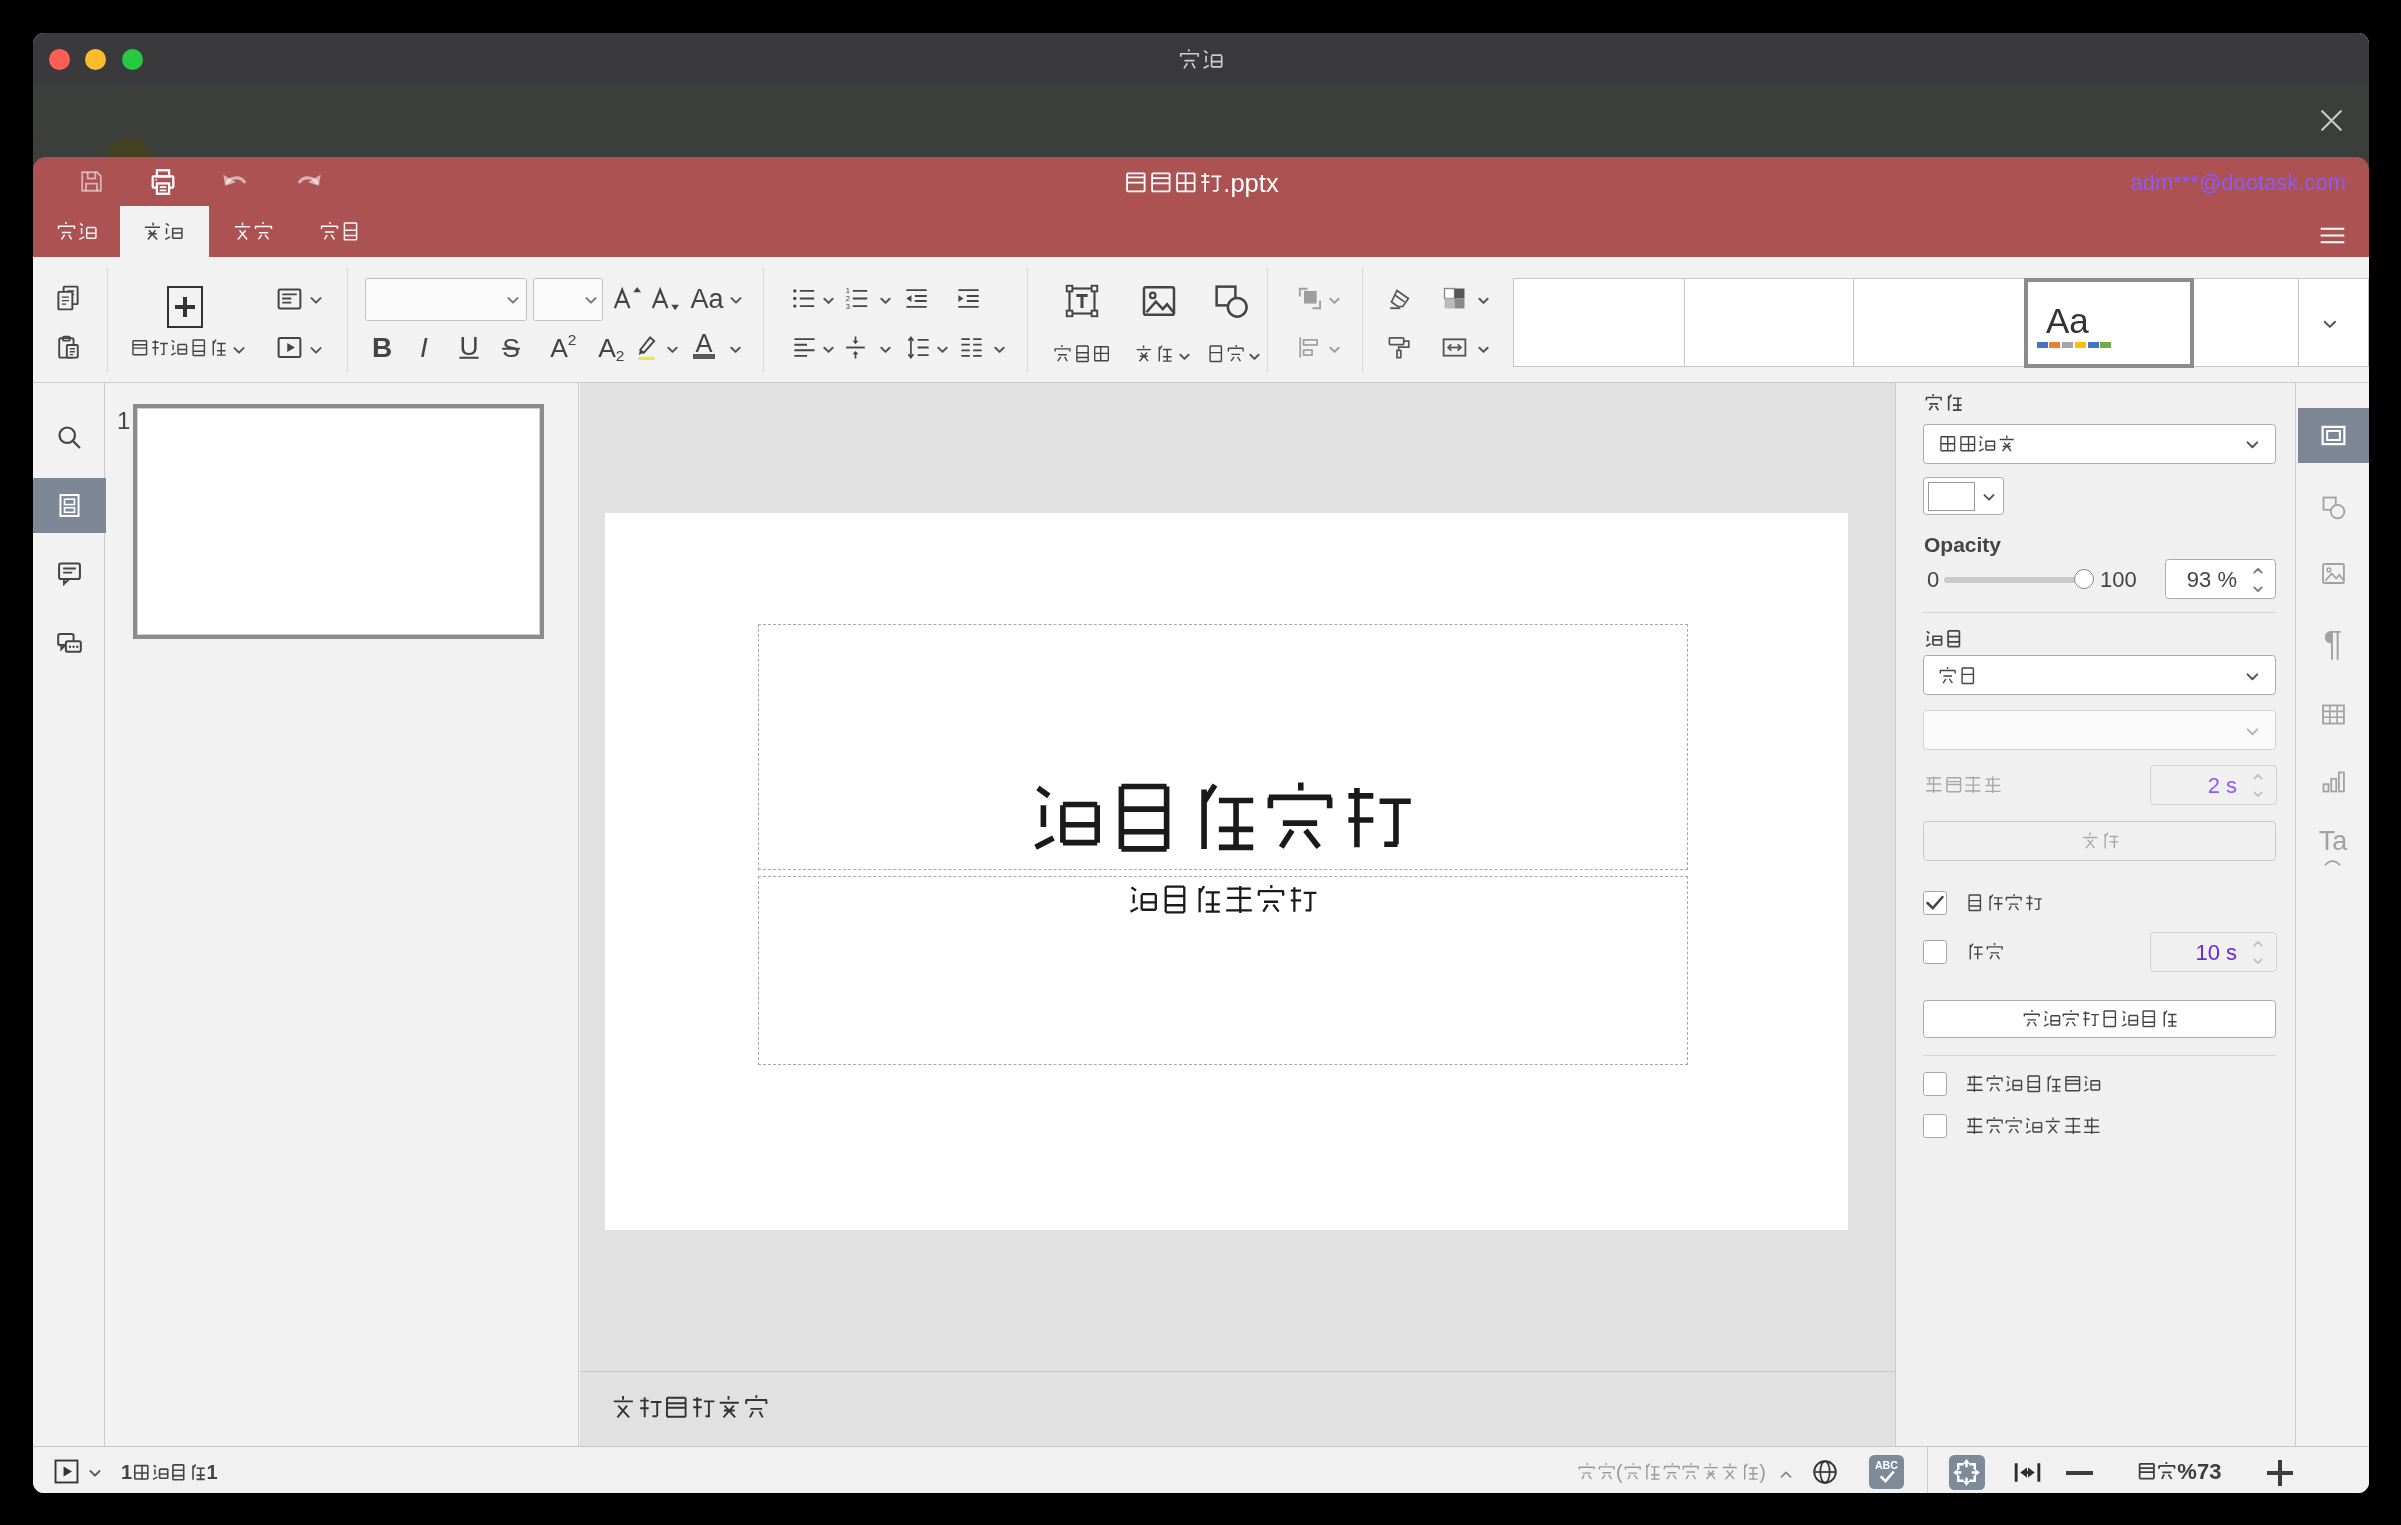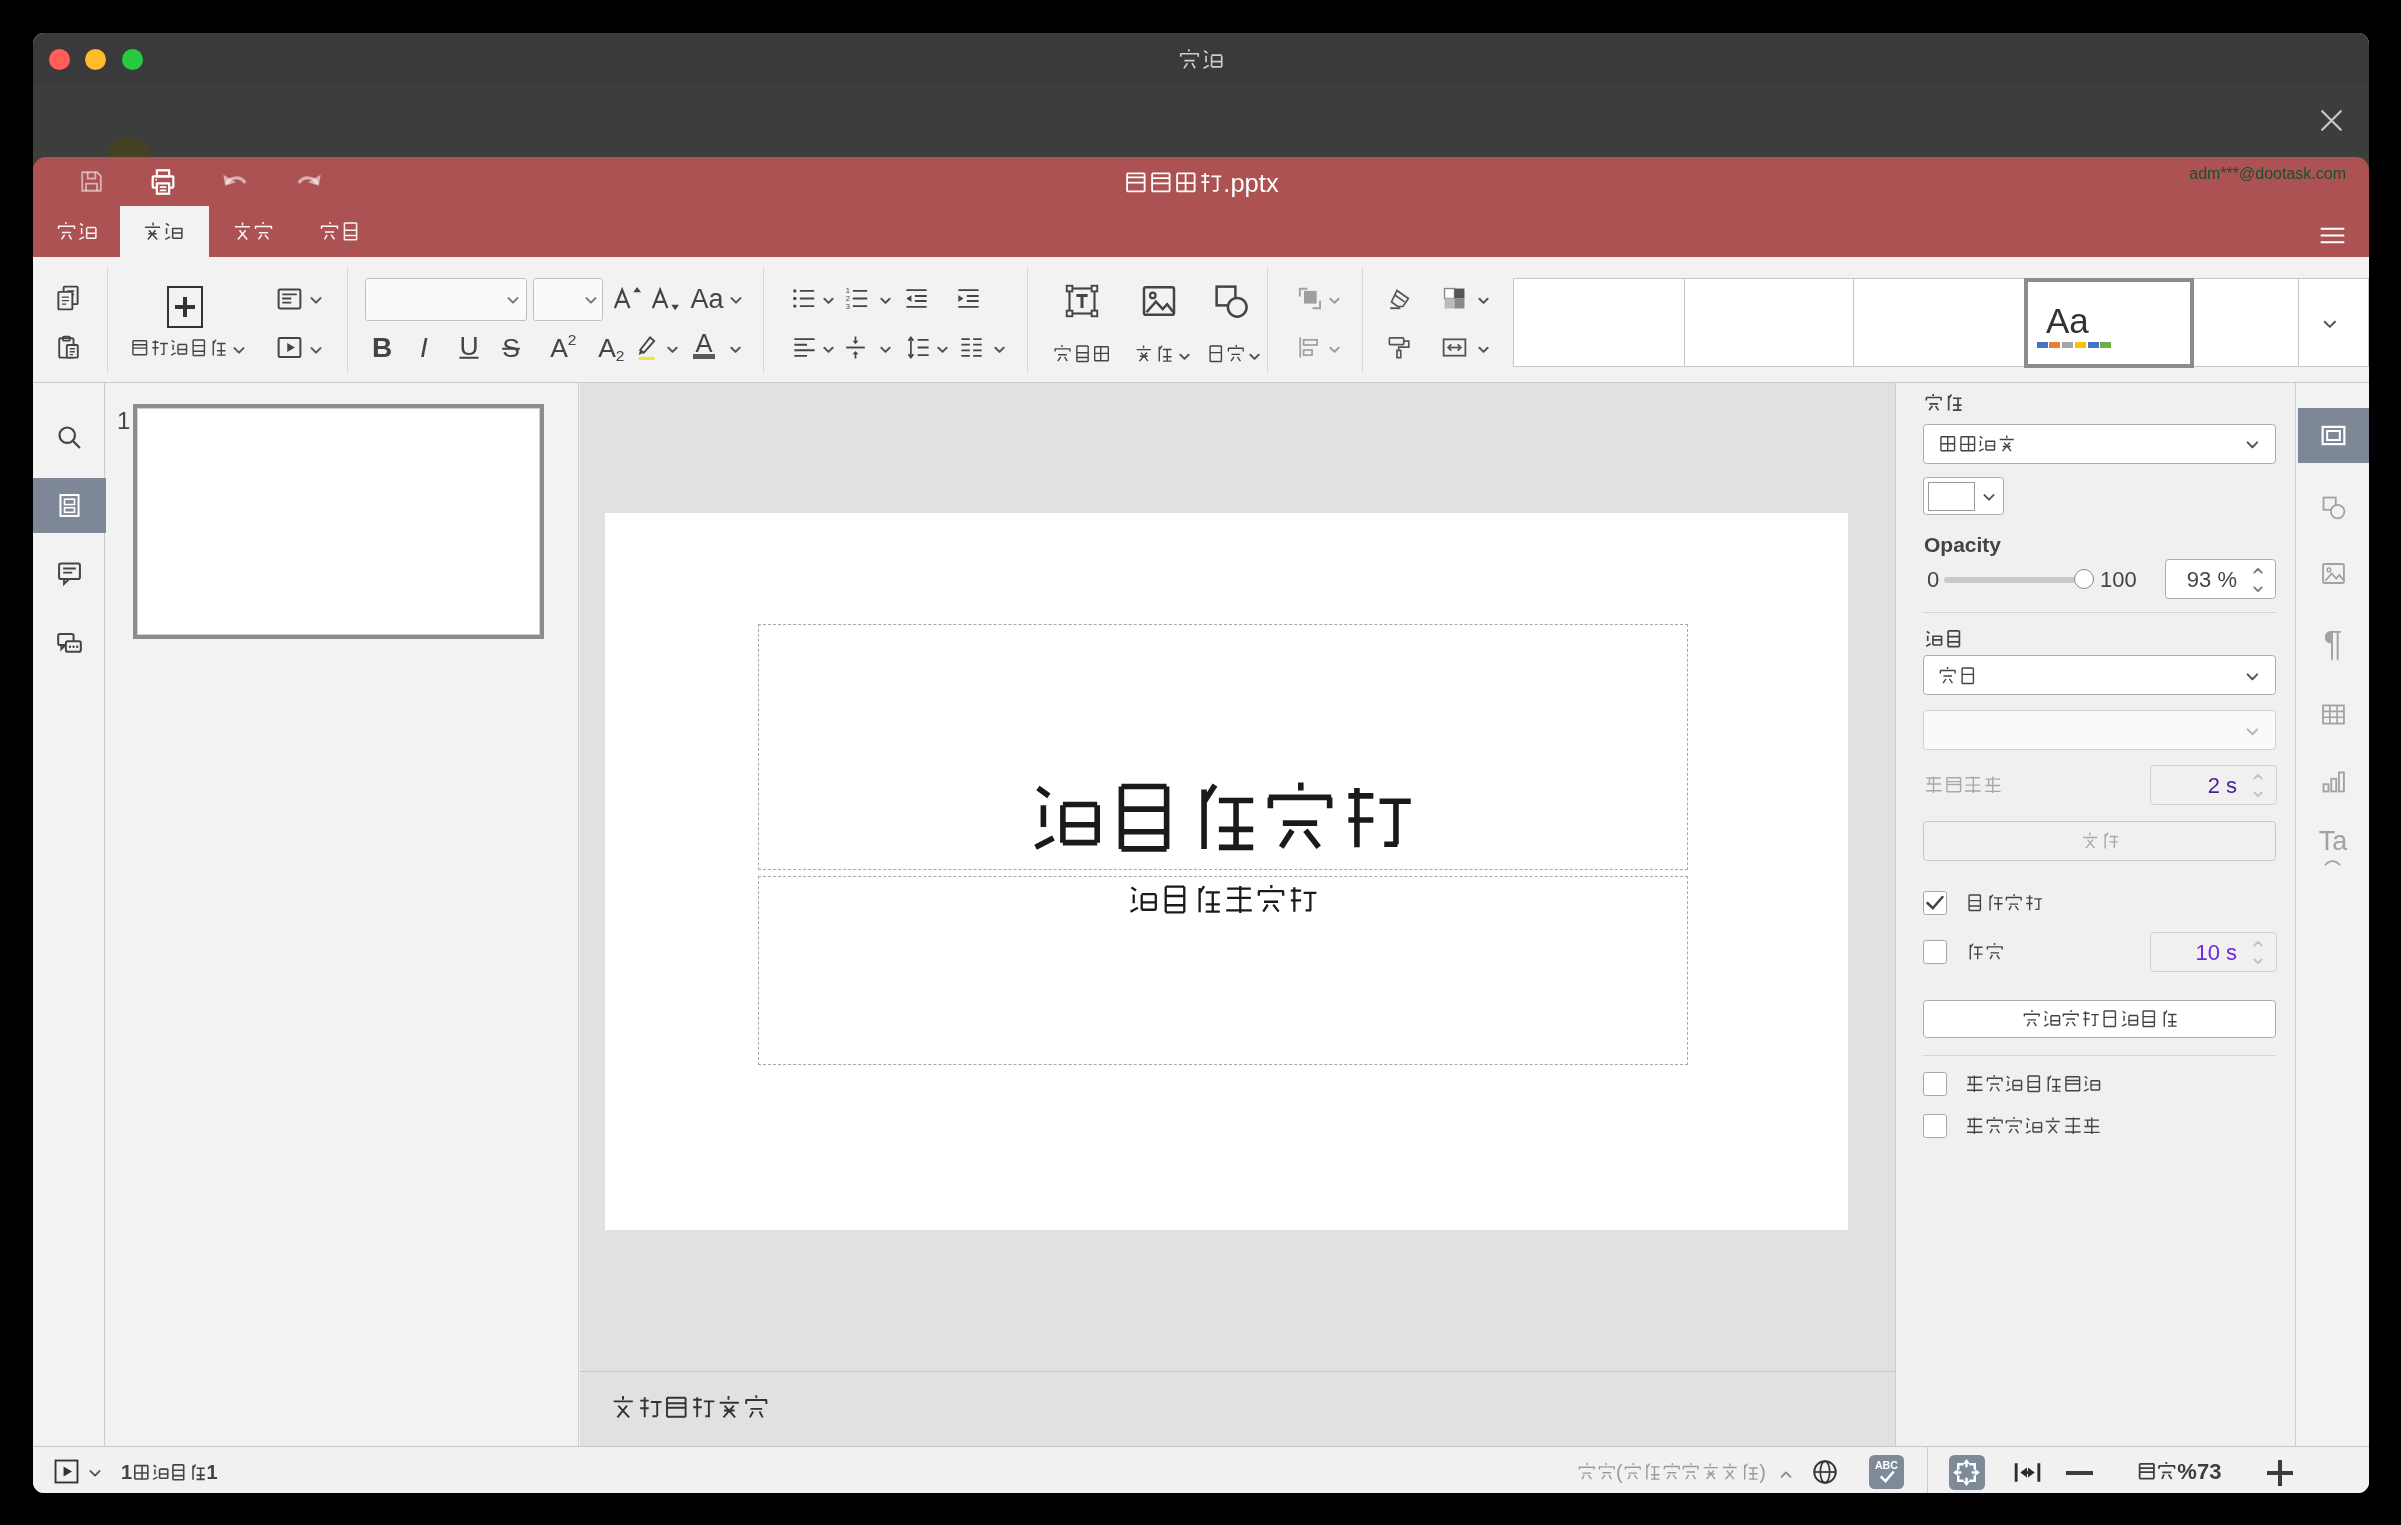--- a/index.html
+++ b/index.html
@@ -44,21 +44,21 @@
     </svg>
     <div class="abs" style="left:1168px;top:150px;transform:translate(-50%,-50%);line-height:1"><span style="font-size:25.5px;color:#fff;font-weight:400;white-space:nowrap;"><svg width="25" height="25" viewBox="0 0 100 100" style="vertical-align:-0.13em" fill="none" stroke="currentColor" stroke-width="7.2" stroke-linecap="butt">
           <use href="#g4ea7"></use>
         </svg><svg width="25" height="25" viewBox="0 0 100 100" style="vertical-align:-0.13em" fill="none" stroke="currentColor" stroke-width="7.2" stroke-linecap="butt">
           <use href="#g54c1"></use>
         </svg><svg width="25" height="25" viewBox="0 0 100 100" style="vertical-align:-0.13em" fill="none" stroke="currentColor" stroke-width="7.2" stroke-linecap="butt">
           <use href="#g4ecb"></use>
         </svg><svg width="25" height="25" viewBox="0 0 100 100" style="vertical-align:-0.13em" fill="none" stroke="currentColor" stroke-width="7.2" stroke-linecap="butt">
           <use href="#g7ecd"></use>
         </svg></span><span style="font-size:25.5px;color:#fff">.pptx</span></div>
-    <div class="abs" style="right:23px;top:141px;transform:translate(0,-50%);font-size:16px;color:#14532d;line-height:1">adm***@dootask.com</div>
+    <div class="abs" style="right:23px;top:150px;transform:translate(0,-50%);font-size:22px;color:#8b5cf6;line-height:1">adm***@dootask.com</div>
     <svg style="position:absolute;left:2286px;top:189px" width="27" height="27" viewBox="0 0 32 32">
       <path d="M2 8h28M2 16h28M2 24h28" fill="none" stroke="#fff" stroke-width="2.5"></path>
     </svg>
     <div class="abs" style="left:87px;top:173px;width:89px;height:51px;background:#f2f2f2"></div>
     <div style="position:absolute;left:44px;top:199px;transform:translate(-50%,-50%);line-height:1"><span style="font-size:22px;color:rgba(255,255,255,.95);font-weight:400;white-space:nowrap;"><svg width="21" height="21" viewBox="0 0 100 100" style="vertical-align:-0.13em" fill="none" stroke="currentColor" stroke-width="7.2" stroke-linecap="butt">
           <use href="#g6587"></use>
         </svg><svg width="21" height="21" viewBox="0 0 100 100" style="vertical-align:-0.13em" fill="none" stroke="currentColor" stroke-width="7.2" stroke-linecap="butt">
           <use href="#g4ef6"></use>
         </svg></span></div>
     <div style="position:absolute;left:130px;top:199px;transform:translate(-50%,-50%);line-height:1"><span style="font-size:22px;color:#444;font-weight:400;white-space:nowrap;"><svg width="21" height="21" viewBox="0 0 100 100" style="vertical-align:-0.13em" fill="none" stroke="currentColor" stroke-width="7.2" stroke-linecap="butt">
@@ -446,21 +446,21 @@
     <div style="position:absolute;left:1891px;top:752px;transform:translate(0,-50%);line-height:1"><span style="font-size:20px;color:#a8a8a8;font-weight:400;white-space:nowrap;"><svg width="19.5" height="19.5" viewBox="0 0 100 100" style="vertical-align:-0.13em" fill="none" stroke="currentColor" stroke-width="7.2" stroke-linecap="butt">
           <use href="#g6301"></use>
         </svg><svg width="19.5" height="19.5" viewBox="0 0 100 100" style="vertical-align:-0.13em" fill="none" stroke="currentColor" stroke-width="7.2" stroke-linecap="butt">
           <use href="#g7eed"></use>
         </svg><svg width="19.5" height="19.5" viewBox="0 0 100 100" style="vertical-align:-0.13em" fill="none" stroke="currentColor" stroke-width="7.2" stroke-linecap="butt">
           <use href="#g65f6"></use>
         </svg><svg width="19.5" height="19.5" viewBox="0 0 100 100" style="vertical-align:-0.13em" fill="none" stroke="currentColor" stroke-width="7.2" stroke-linecap="butt">
           <use href="#g95f4"></use>
         </svg></span></div>
     <div class="abs" style="left:2117px;top:732px;width:127px;height:40px;background:#f0f0f0;border:0.9px solid #d0d0d0;border-radius:3.6px"></div>
-    <div style="position:absolute;right:2203px;top:753px;transform:translate(0,-50%);font-size:22px;color:#4c1d95;font-weight:400;line-height:1;white-space:nowrap;right:132px">2 s</div>
+    <div style="position:absolute;right:2203px;top:753px;transform:translate(0,-50%);font-size:22px;color:#8b5cf6;font-weight:400;line-height:1;white-space:nowrap;right:132px">2 s</div>
     <svg style="position:absolute;left:2220px;top:739px" width="10" height="10" viewBox="0 0 32 32">
       <path d="M4 21l12-12 12 12" fill="none" stroke="#c0c0c0" stroke-width="5.81818" stroke-linecap="round" stroke-linejoin="round"></path>
     </svg>
     <svg style="position:absolute;left:2220px;top:756px" width="10" height="10" viewBox="0 0 32 32">
       <path d="M4 11l12 12 12-12" fill="none" stroke="#c0c0c0" stroke-width="5.81818" stroke-linecap="round" stroke-linejoin="round"></path>
     </svg>
     <div class="abs" style="left:1890px;top:788px;width:353px;height:40px;background:#f0f0f0;border:0.9px solid #c9c9c9;border-radius:3.6px"></div>
     <div style="position:absolute;left:2067px;top:808px;transform:translate(-50%,-50%);line-height:1"><span style="font-size:20px;color:#a8a8a8;font-weight:400;white-space:nowrap;"><svg width="19.5" height="19.5" viewBox="0 0 100 100" style="vertical-align:-0.13em" fill="none" stroke="currentColor" stroke-width="7.2" stroke-linecap="butt">
           <use href="#g9884"></use>
         </svg><svg width="19.5" height="19.5" viewBox="0 0 100 100" style="vertical-align:-0.13em" fill="none" stroke="currentColor" stroke-width="7.2" stroke-linecap="butt">

